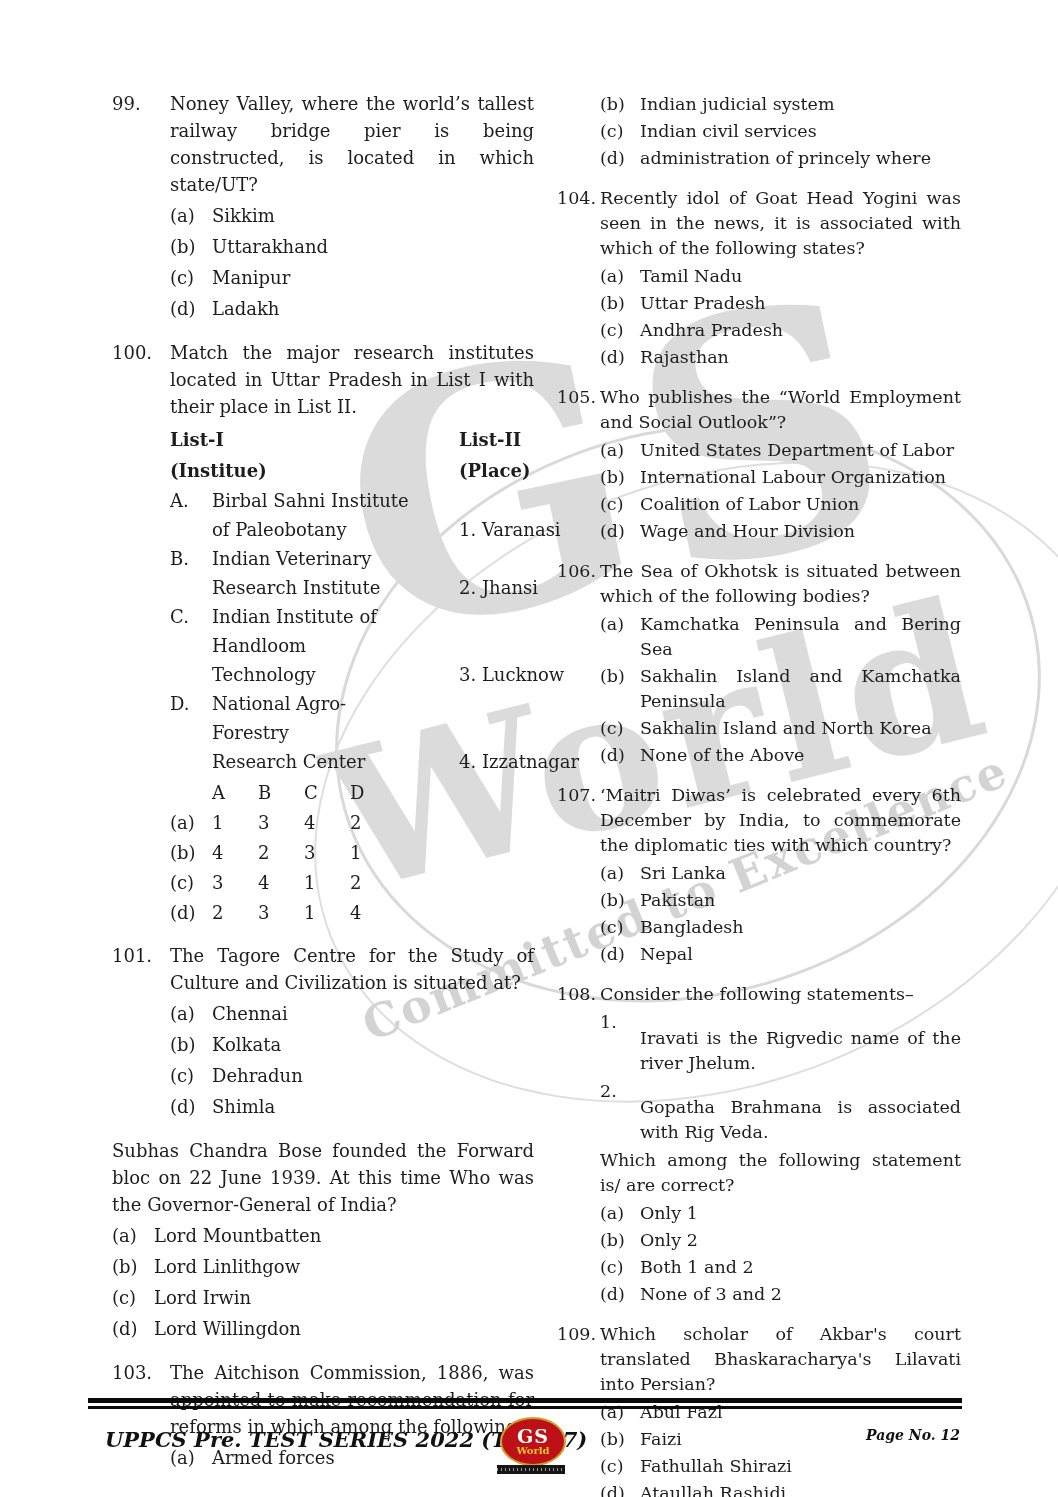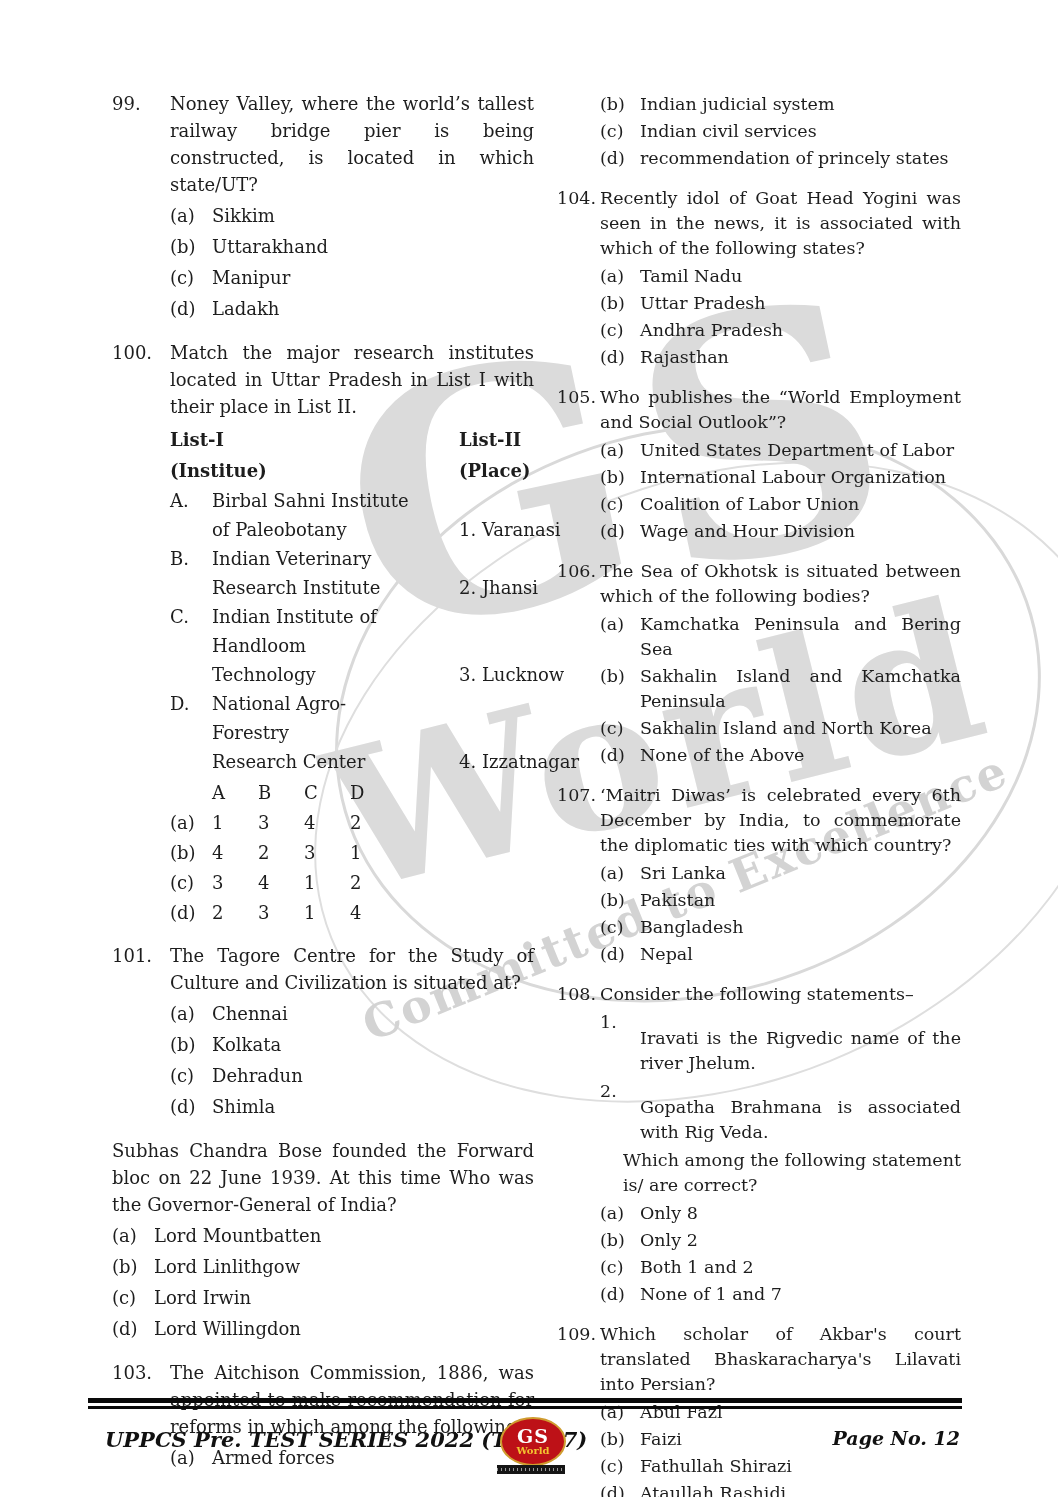--- a/index.html
+++ b/index.html
@@ -62,33 +62,33 @@
   .pitem{flex:1;}
   .mx{margin-top:3px;}
   .mxrow{display:flex;line-height:27px;margin:3px 0;}
   .mxlabel{width:42px;flex-shrink:0;}
   .mxcell{width:46px;flex-shrink:0;}
   
   .stmts{margin-top:3px;}
   .stmt{display:flex;margin:3px 0;}
   .stlabel{width:40px;flex-shrink:0;}
   .sttext{flex:1;text-align:justify;margin-top:16px;}
-  .qtext2{margin-top:3px;text-align:justify;margin-left:23px;}
+  .qtext2{margin-top:3px;text-align:justify;}
   
   .rule{
     position:absolute;z-index:2;left:88px;width:874px;top:1398px;height:3px;
     border-top:5px solid #0a0a0a;border-bottom:3px solid #0a0a0a;
   }
   .footer-series{
     position:absolute;z-index:2;left:105px;top:1427px;
     font-size:21px;font-weight:bold;font-style:italic;color:#111;
   }
   .footer-page{
     position:absolute;z-index:2;right:98px;top:1427px;
-    font-size:19px;font-weight:bold;font-style:italic;color:#111;
+    font-size:14px;font-weight:bold;font-style:italic;color:#111;
   }
   .logo{
     position:absolute;z-index:2;left:500px;top:1417px;width:62px;height:45px;
     background:#bd1117;border:2px solid #cf9c2f;border-radius:50%;
     display:flex;flex-direction:column;align-items:center;justify-content:center;
   }
   .logo-gs{font-size:19px;font-weight:bold;color:#ffffff;line-height:18px;letter-spacing:1px;}
   .logo-world{font-size:10px;font-weight:bold;color:#f3c330;line-height:11px;}
   .logo-banner{
     position:absolute;z-index:2;left:497px;top:1465px;width:68px;height:9px;
@@ -305,21 +305,21 @@
         <div class="opt">
             <span class="optlabel">(b)</span>
             <span class="opttext">Indian judicial system</span>
           </div>
         <div class="opt">
             <span class="optlabel">(c)</span>
             <span class="opttext">Indian civil services</span>
           </div>
         <div class="opt">
             <span class="optlabel">(d)</span>
-            <span class="opttext">recommendation of princely states</span>
+            <span class="opttext">administration of princely where</span>
           </div>
       </div>
     </div>
   </div>
 
   <div class="q">
     <div class="qnum">104.</div>
     <div class="qbody">
       <div class="qtext">Recently idol of Goat Head Yogini was seen in the news, it is associated with which of the following states?</div>
       <div class="opts">
@@ -429,33 +429,33 @@
           </div>
         <div class="stmt">
             <span class="stlabel">2.</span>
             <span class="sttext">Gopatha Brahmana is associated with Rig Veda.</span>
           </div>
       </div>
       <div class="qtext2">Which among the following statement is/ are correct?</div>
       <div class="opts">
         <div class="opt">
             <span class="optlabel">(a)</span>
-            <span class="opttext">Only 8</span>
+            <span class="opttext">Only 1</span>
           </div>
         <div class="opt">
             <span class="optlabel">(b)</span>
             <span class="opttext">Only 2</span>
           </div>
         <div class="opt">
             <span class="optlabel">(c)</span>
             <span class="opttext">Both 1 and 2</span>
           </div>
         <div class="opt">
             <span class="optlabel">(d)</span>
-            <span class="opttext">None of 1 and 7</span>
+            <span class="opttext">None of 3 and 2</span>
           </div>
       </div>
     </div>
   </div>
 
   <div class="q">
     <div class="qnum">109.</div>
     <div class="qbody">
       <div class="qtext">Which scholar of Akbar's court translated Bhaskaracharya's Lilavati into Persian?</div>
       <div class="opts">

